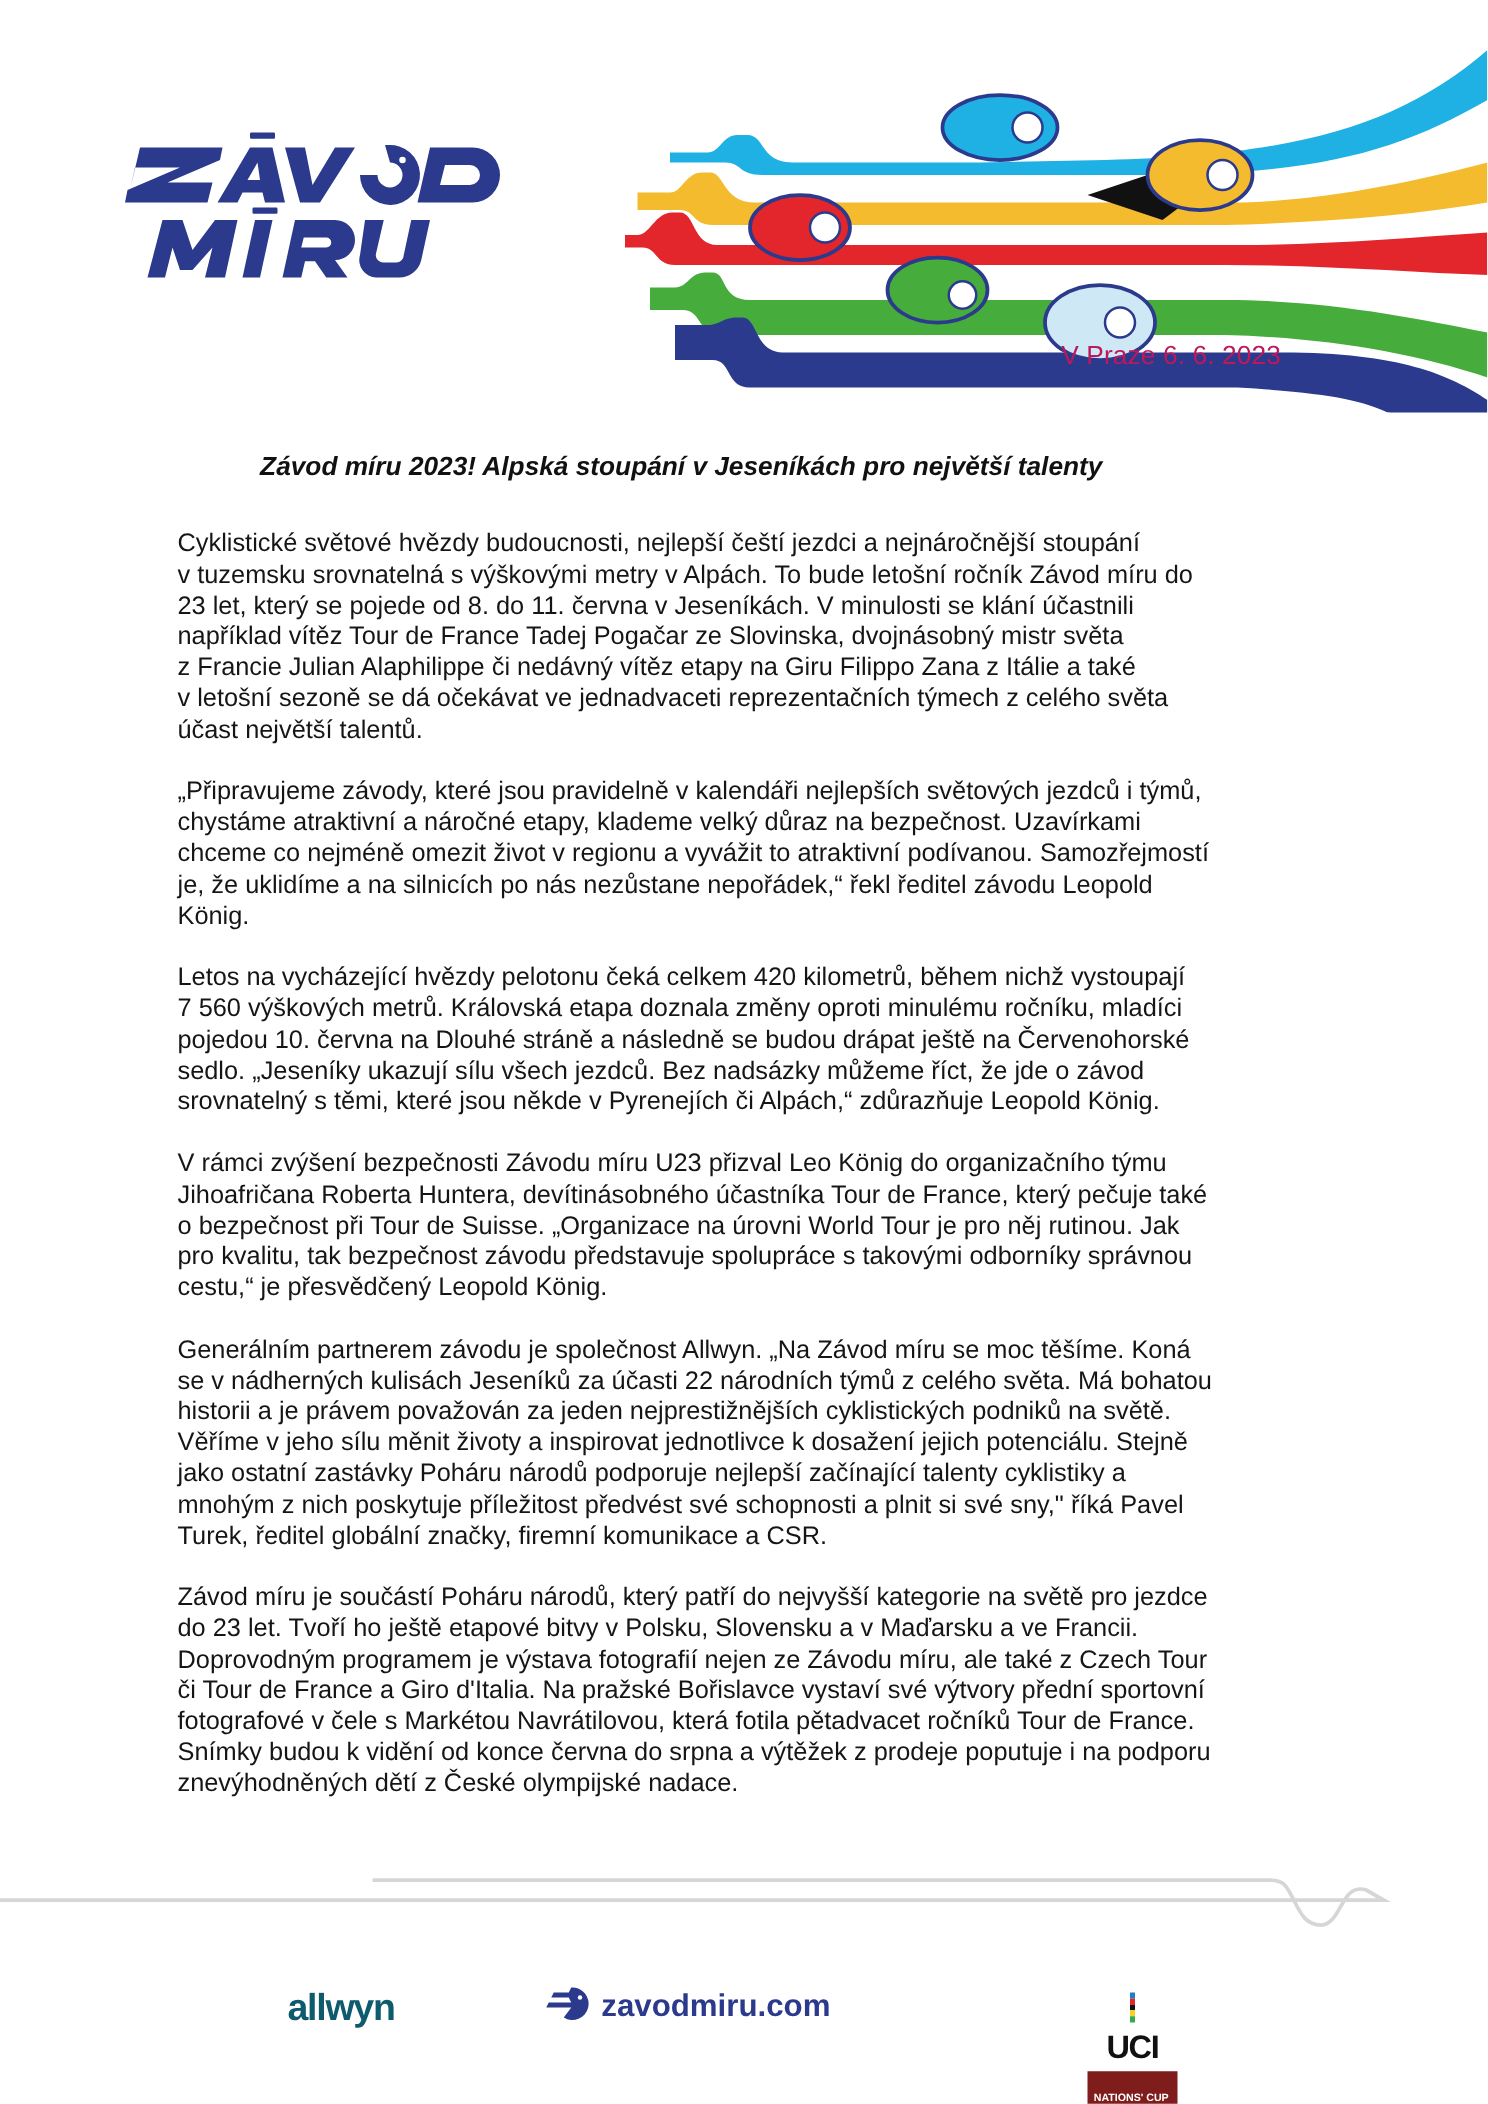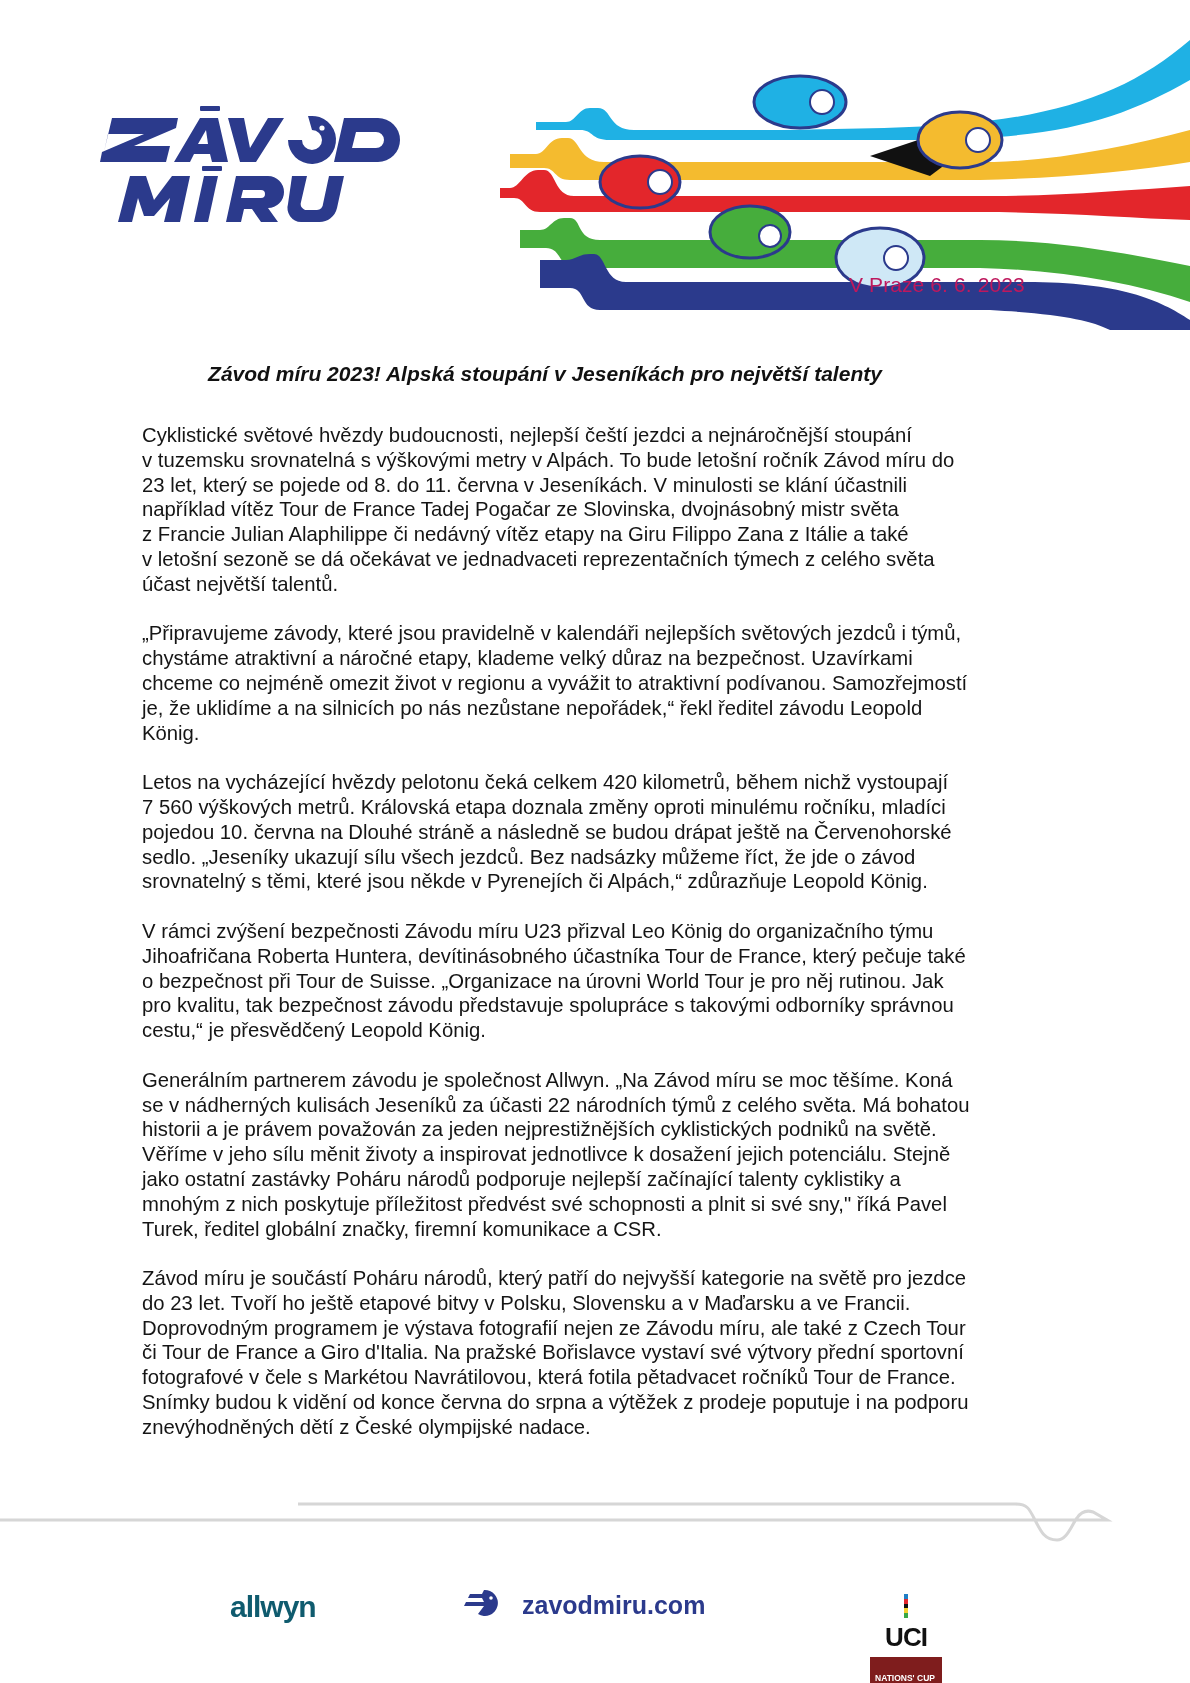--- a/index.html
+++ b/index.html
@@ -6,21 +6,21 @@
   body { width:1190px; height:1683px; position:relative; overflow:hidden; font-family:"Liberation Sans", sans-serif; color:#111; }
   .logo { position:absolute; left:100px; top:100px; width:325px; height:130px; }
   .stripes { position:absolute; left:500px; top:20px; width:690px; height:310px; }
   .date { position:absolute; left:849px; top:273px; font-size:21px; color:#be185d; letter-spacing:0.1px; }
   .title { position:absolute; left:0; width:1090px; top:348px; text-align:center; font-size:21px; font-weight:bold; font-style:italic; color:#111; }
   .body { position:absolute; left:142px; top:423px; width:900px; font-size:20.3px; line-height:24.8px; color:#151515; }
   .para { margin:0 0 24.8px 0; white-space:pre-line; }
   .footer-lines { position:absolute; left:0; top:1490px; width:1190px; height:60px; }
   .f-logo { position:absolute; top:1588px; display:flex; align-items:center; }
   .allwyn { left:190px; font-size:30px; font-weight:bold; color:#0f5b6e; letter-spacing:-1px; top:1590px;margin-left:40px; }
-  .zm { left:462px; gap:20px; }
+  .zm { left:435px; gap:6px; }
   .zm-text { font-size:25px; color:#2b3a8c; font-weight:bold; letter-spacing:0px; }
   .uci { left:870px; gap:4px; top:1594px;flex-direction:column; }
   .uci-word { font-size:26px; font-weight:900; color:#111; letter-spacing:-1px; }
   .uci-bars { display:flex; flex-direction:column; width:4px; height:24px; }
   .uci-bars span { flex:1; display:block; }
   .uci-box { background:#7f1d1d; color:#fff; font-size:8.5px; font-weight:bold; line-height:10px; padding:16px 5px; width:62px; height:21px; box-sizing:content-box; }
 </style>
 </head>
 <body>
 

